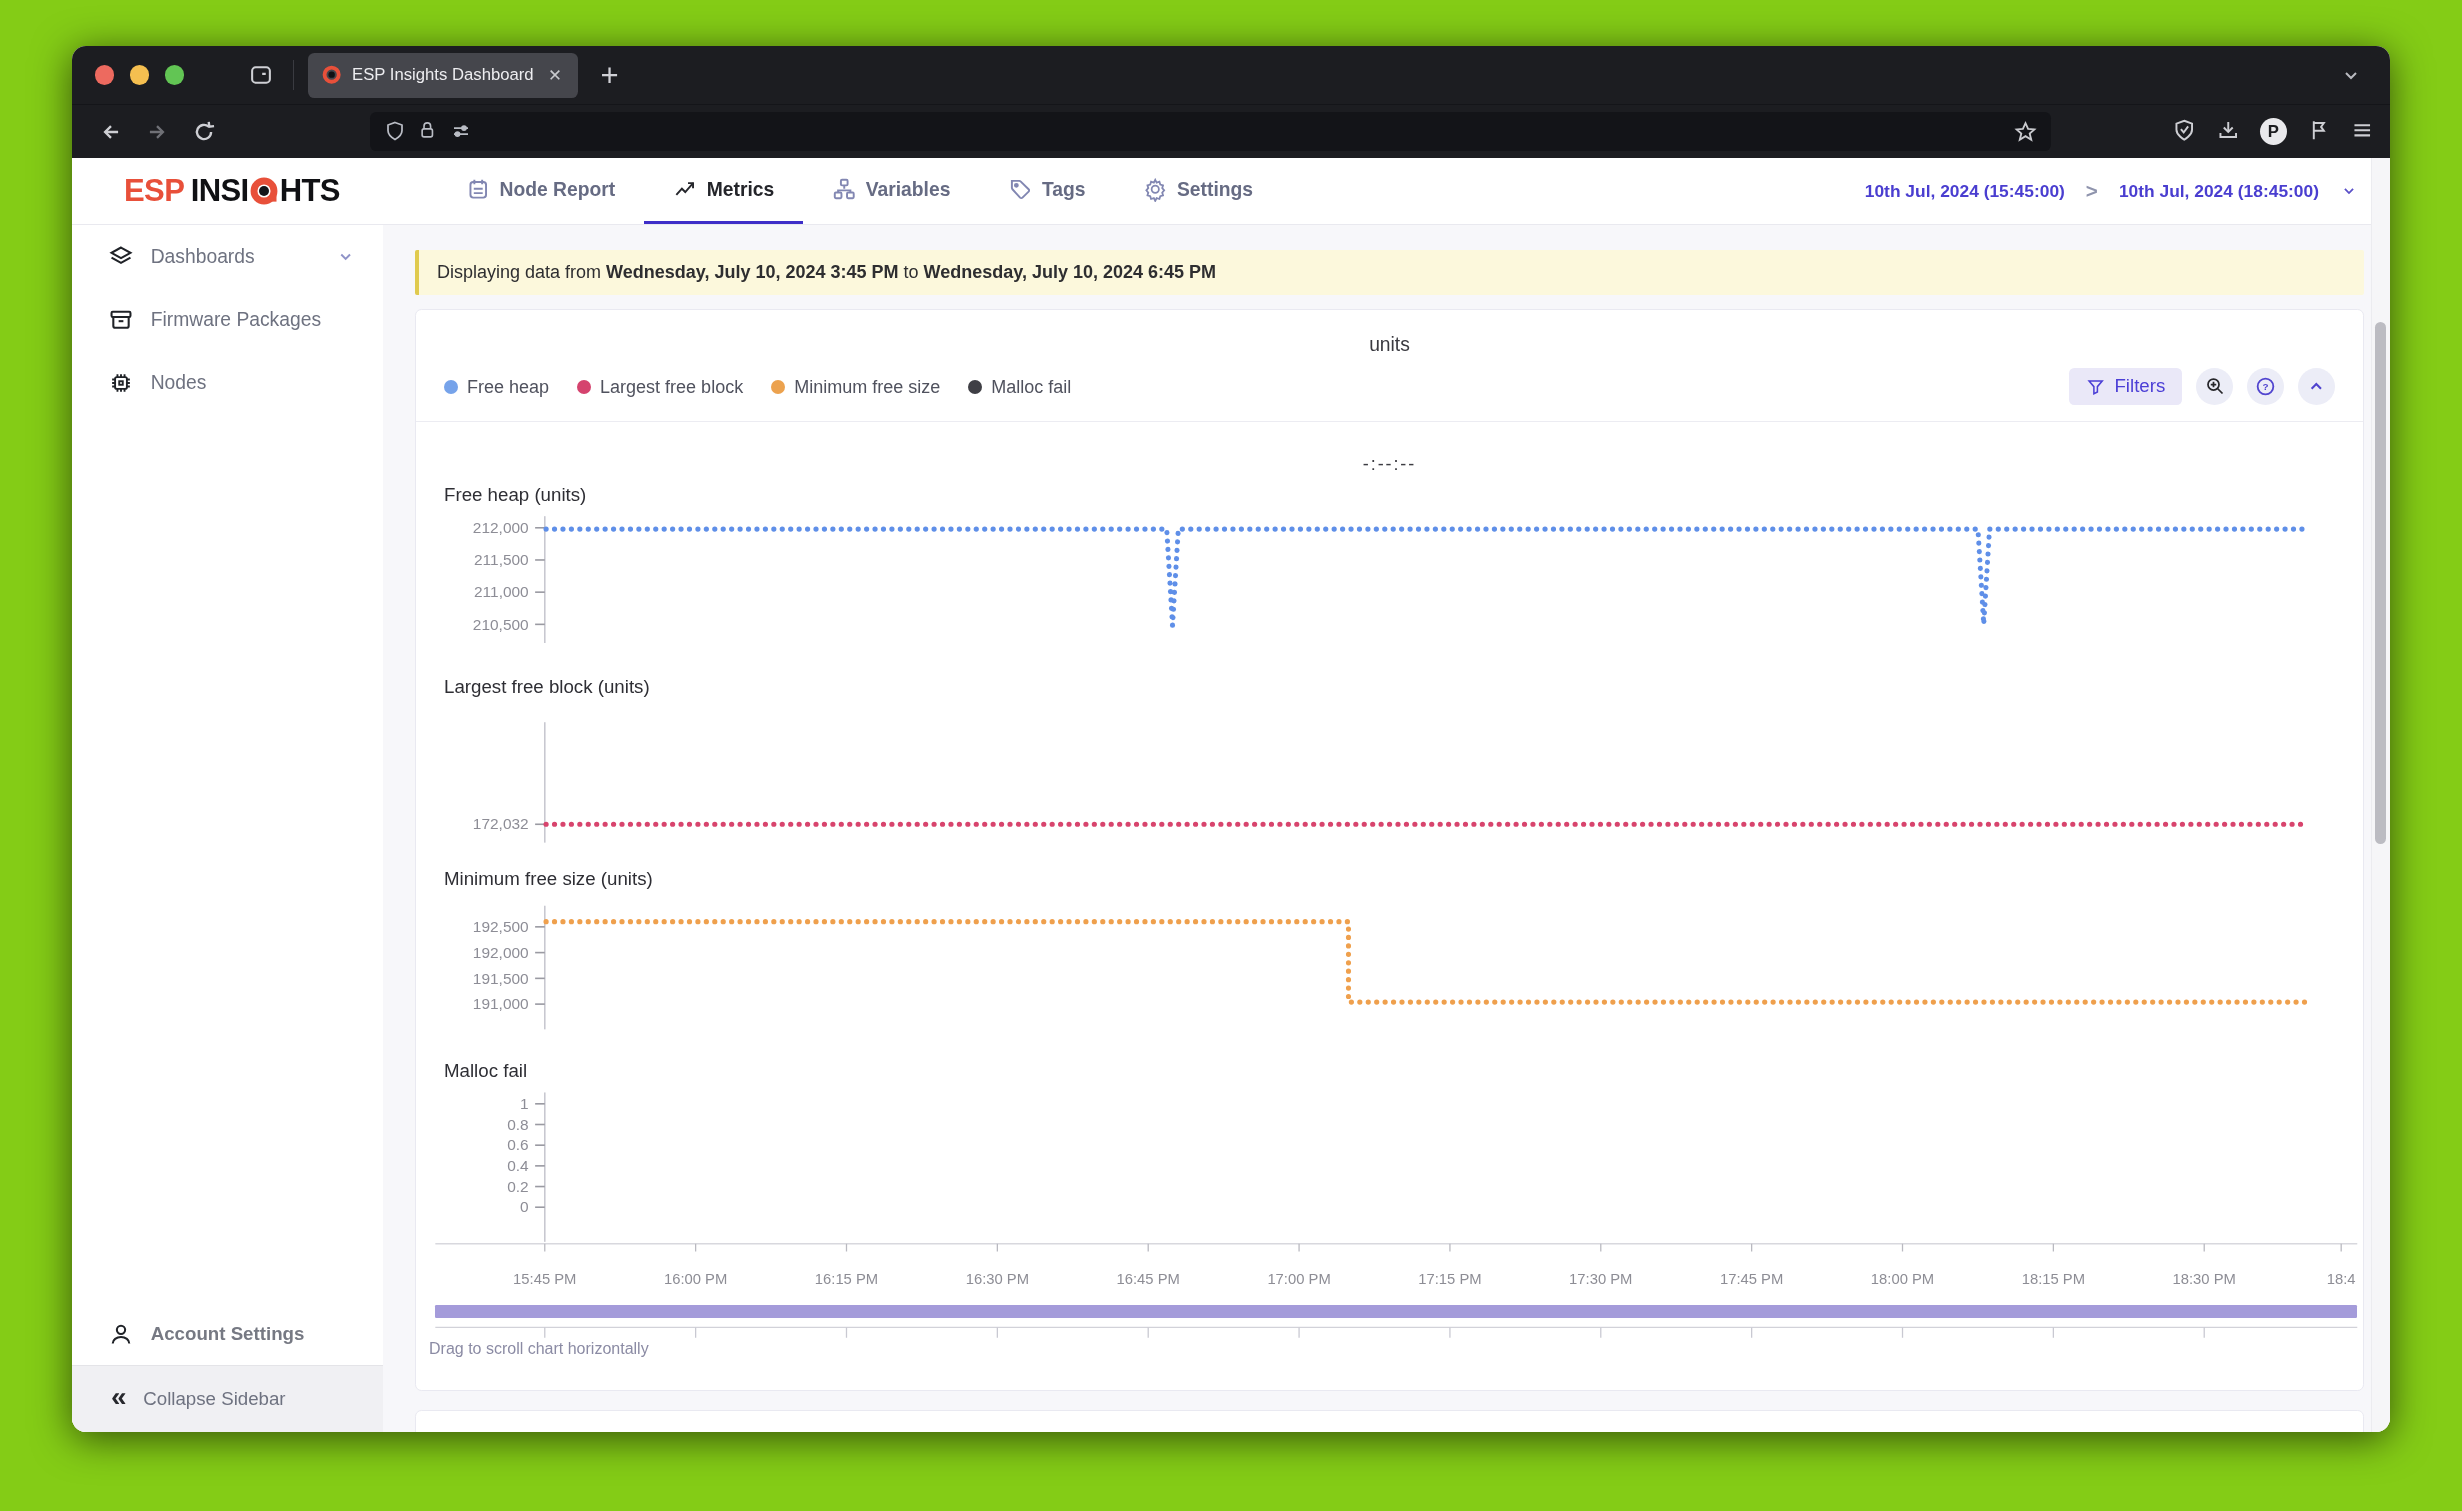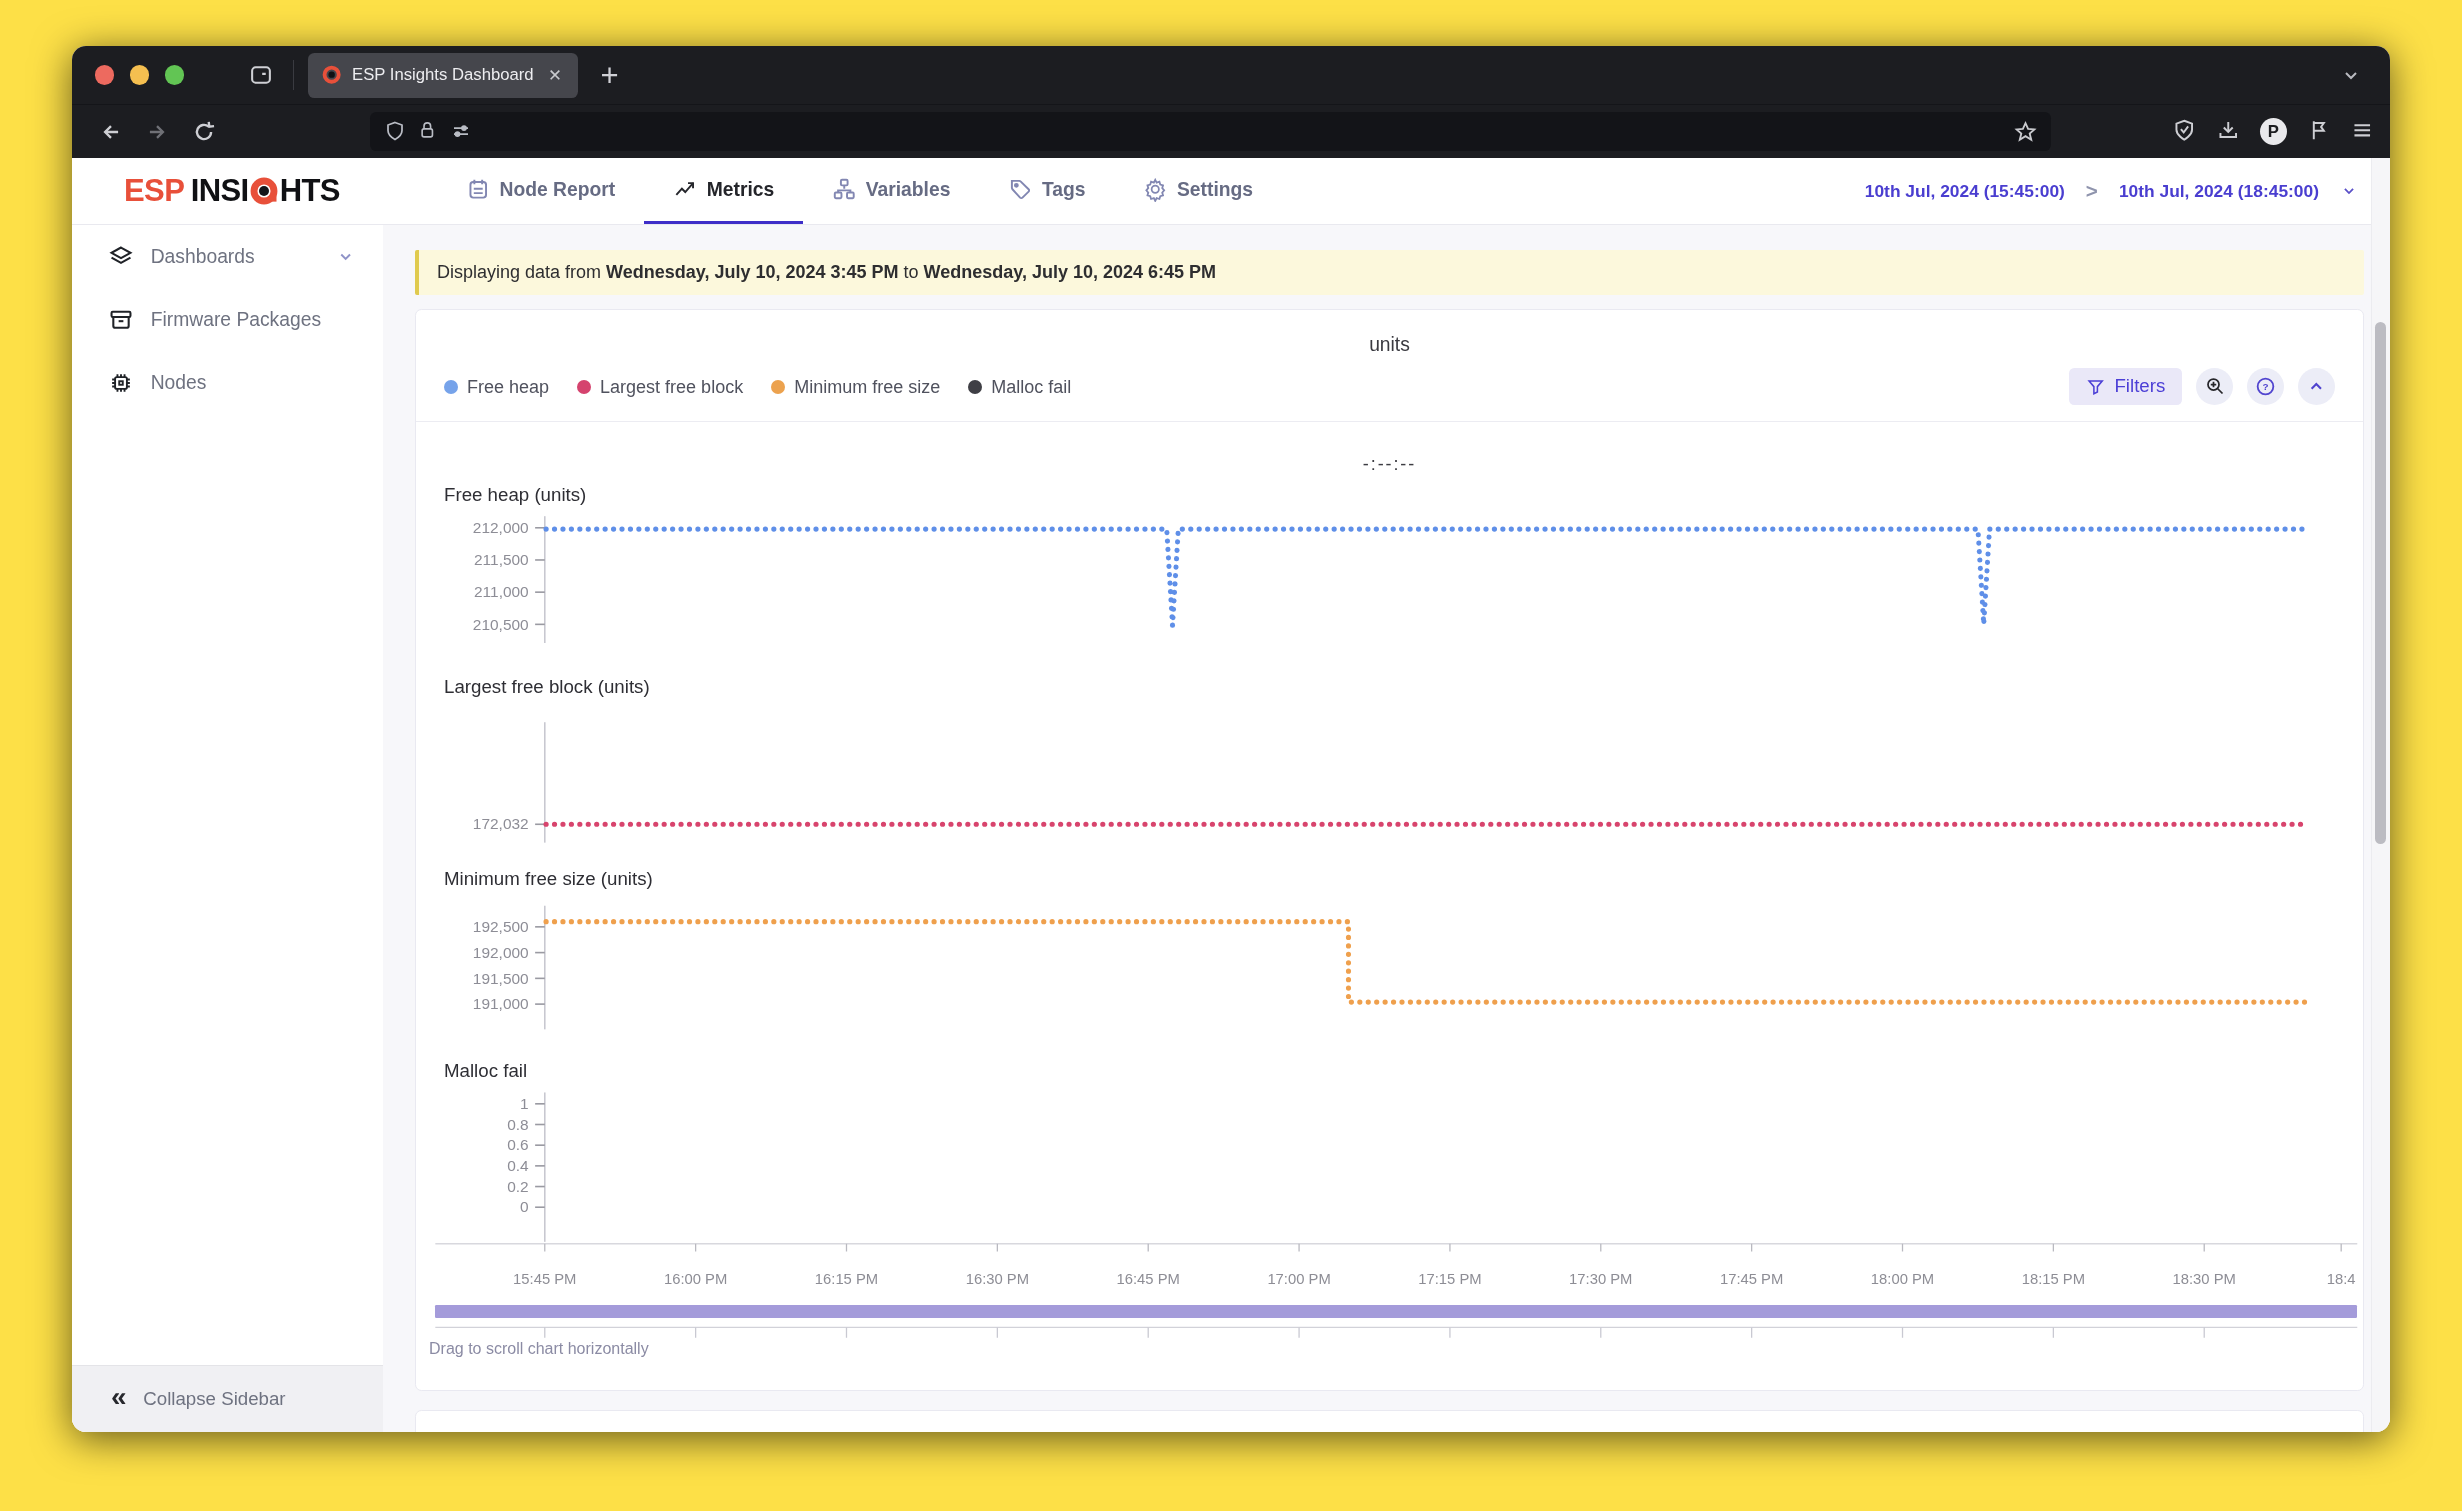--- a/index.html
+++ b/index.html
@@ -1,17 +1,17 @@
 <!DOCTYPE html>
 <html style="font-size:10.3px"><head>
 <meta charset="utf-8">
 <style>
   * { margin:0; padding:0; box-sizing:border-box; }
   html,body { background:#000; font-family:"Liberation Sans", sans-serif; }
-  .stage { position:relative; width:2462px; height:1512px; background:#fde047; overflow:hidden; }
+  .stage { position:relative; width:2462px; height:1512px; background:#84cc16; overflow:hidden; }
   .window { position:absolute; left:72px; top:46px; width:2318px; height:1386px;
             border-radius:14px; overflow:hidden; background:#fff; box-shadow:0 6.4px 39px rgba(0,0,0,.6); }
 
   
   .tabbar { height:58px; background:#1c1d21; display:flex; align-items:center; position:relative; }
   .lights { display:flex; gap:15.5px; margin-left:23px; }
   .light { width:19.3px; height:19.3px; border-radius:50%; }
   .l-close{ background:#ed6a5f; } .l-min{ background:#f5bf50; } .l-max{ background:#62c554; }
   .sbtoggle { margin-left:64px; color:#cfd0d5; display:flex; }
   .vsep { width:1.3px; height:30px; background:#3a3b41; margin-left:19.3px; }
@@ -318,20 +318,29 @@
         <span class="sicon">
               <svg width="26" height="26" viewBox="0 0 44 44" fill="none" stroke="currentColor" stroke-width="3.2">
                 <rect x="12" y="12" width="20" height="20" rx="3"></rect>
                 <rect x="19" y="19" width="6" height="6"></rect>
                 <path d="M16,12 v-5 M22,12 v-5 M28,12 v-5 M16,32 v5 M22,32 v5 M28,32 v5 M12,16 h-5 M12,22 h-5 M12,28 h-5 M32,16 h5 M32,22 h5 M32,28 h5"></path>
               </svg>
             </span>
         <span>Nodes</span>
       </div>
       <div class="side-spacer"></div>
+      <div class="acct-item">
+        <span class="sicon">
+              <svg width="26" height="26" viewBox="0 0 44 44" fill="none" stroke="currentColor" stroke-width="3.5">
+                <circle cx="22" cy="15" r="7"></circle>
+                <path d="M8,38 a14,11 0 0 1 28,0"></path>
+              </svg>
+            </span>
+        <span>Account Settings</span>
+      </div>
       <div class="collapse-item">
         <span class="laquo">«</span>
         <span>Collapse Sidebar</span>
       </div>
     </div>
 
     <div class="main">
       <div class="banner"><span>Displaying data from </span><b>Wednesday, July 10, 2024 3:45 PM</b><span> to </span><b>Wednesday, July 10, 2024 6:45 PM</b></div>
 
       <div class="card">

